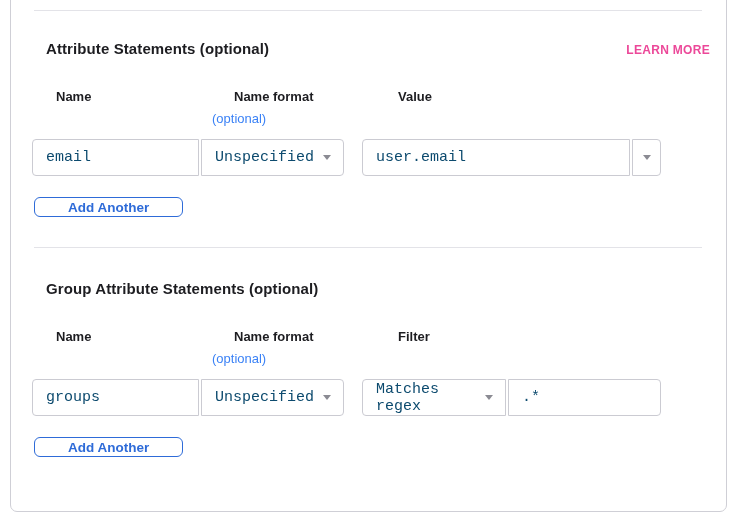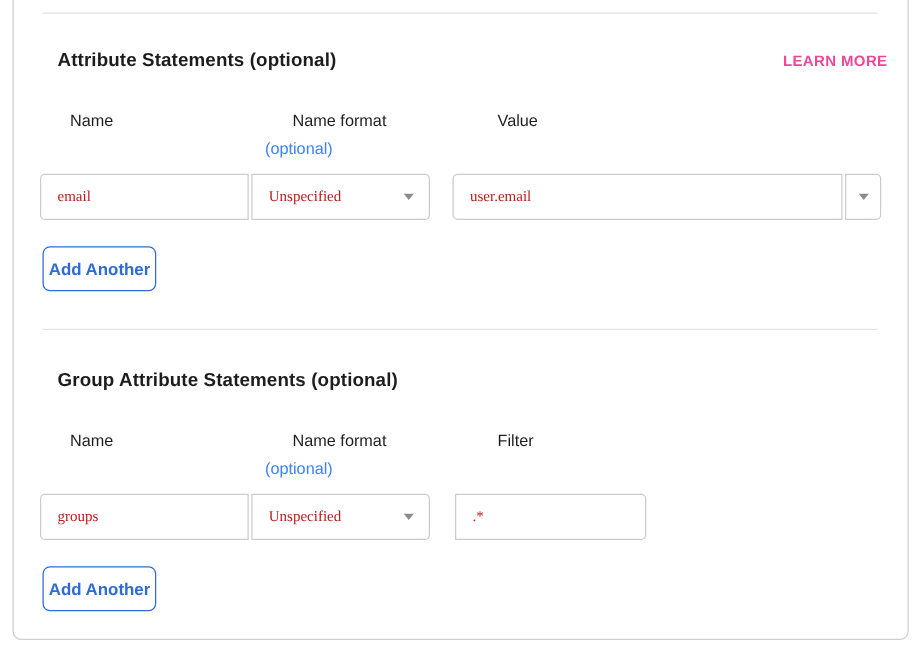--- a/index.html
+++ b/index.html
@@ -14,45 +14,45 @@
   .sec-head { display:flex; justify-content:space-between; align-items:baseline;
               padding:0 16px 0 23px; margin-top:28px; }
   .sec-title { font-size:15px; font-weight:bold; color:#1d1d21; line-height:20px; letter-spacing:.1px;margin-left:12px; }
   .learn-more { font-size:12px; font-weight:bold; color:#ec4899; letter-spacing:.3px;
                 text-decoration:none; cursor:pointer; line-height:14px; }
 
   .labels { display:flex; padding:0 23px; margin-top:30px; }
   .labels .c1 { width:166px; }
   .labels .c2 { width:164px; display:flex; flex-direction:column;margin-left:12px; }
   .labels .c3 { flex:1; }
-  .lbl { font-size:13px; font-weight:normal; color:#1d1d21; line-height:16px; display:block;padding-left:22px; }
+  .lbl { font-size:13px; font-weight:bold; color:#1d1d21; line-height:16px; display:block;padding-left:22px; }
   .sub { font-size:13px; color:#3b82f6; line-height:16px; display:block; margin-top:6px; }
 
   .row { display:flex; padding-left:21px; margin-top:12px; }
   .row2 { }
   .igroup { display:flex; }
   .igroup + .igroup { margin-left:18px; }
-  .ctl { height:37px; border:1px solid #cbcbd2; background:#fff; font-size:12px;
-         color:#b91c1c; font-family:Liberation Serif, serif; }
+  .ctl { height:37px; border:1px solid #cbcbd2; background:#fff; font-size:15px;
+         color:#0c4a6e; font-family:Liberation Mono, monospace; }
   .ctl.first { border-radius:4px 0 0 4px; }
   .ctl.last  { border-radius:0 4px 4px 0; margin-left:2px; }
   input.ctl { padding:0 13px; outline:none; }
   .w-name  { width:167px; }
   .w-fmt   { width:143px; }
-  .w-val   { width:312px; }
+  .w-val   { width:268px; }
   .w-ftype { width:144px; }
   .w-fval  { width:153px; }
   .select { display:flex; align-items:center; justify-content:space-between;
             padding:0 12px 0 13px; cursor:pointer; }
   .tri { width:0; height:0; border-left:4px solid transparent; border-right:4px solid transparent;
          border-top:5px solid #8b8b93; display:inline-block; }
   .arrowbtn { width:29px; display:flex; align-items:center; justify-content:center;
               cursor:pointer; padding:0; }
 
-  .add-btn { display:block; margin:21px 0 0 23px; height:36px; padding:0 4px;
+  .add-btn { display:block; margin:21px 0 0 23px; height:20px; padding:0 33px;
              background:#fff; border:1px solid #2e6bd8; border-radius:6px;
              color:#2e6bd8; font-size:13.5px; font-weight:bold; cursor:pointer;
              font-family:"Liberation Sans", sans-serif; }
   .sec2-head { margin-top:31px; }
 </style>
 </head>
 <body>
 
 <div class="panel">
 
@@ -118,20 +118,24 @@
 
     <div class="row row2">
       <div class="igroup">
         <input class="ctl text first w-name" value="groups" style="">
         <div class="ctl select last w-fmt">
           <span>Unspecified</span>
           <span class="tri"></span>
         </div>
       </div>
       <div class="igroup">
+        <div class="ctl select first w-ftype">
+          <span>Matches regex</span>
+          <span class="tri"></span>
+        </div>
         <input class="ctl text last w-fval" value=".*" style="">
       </div>
     </div>
 
     <button class="add-btn">Add Another</button>
   </section>
 
 </div>
 
 </body></html>

